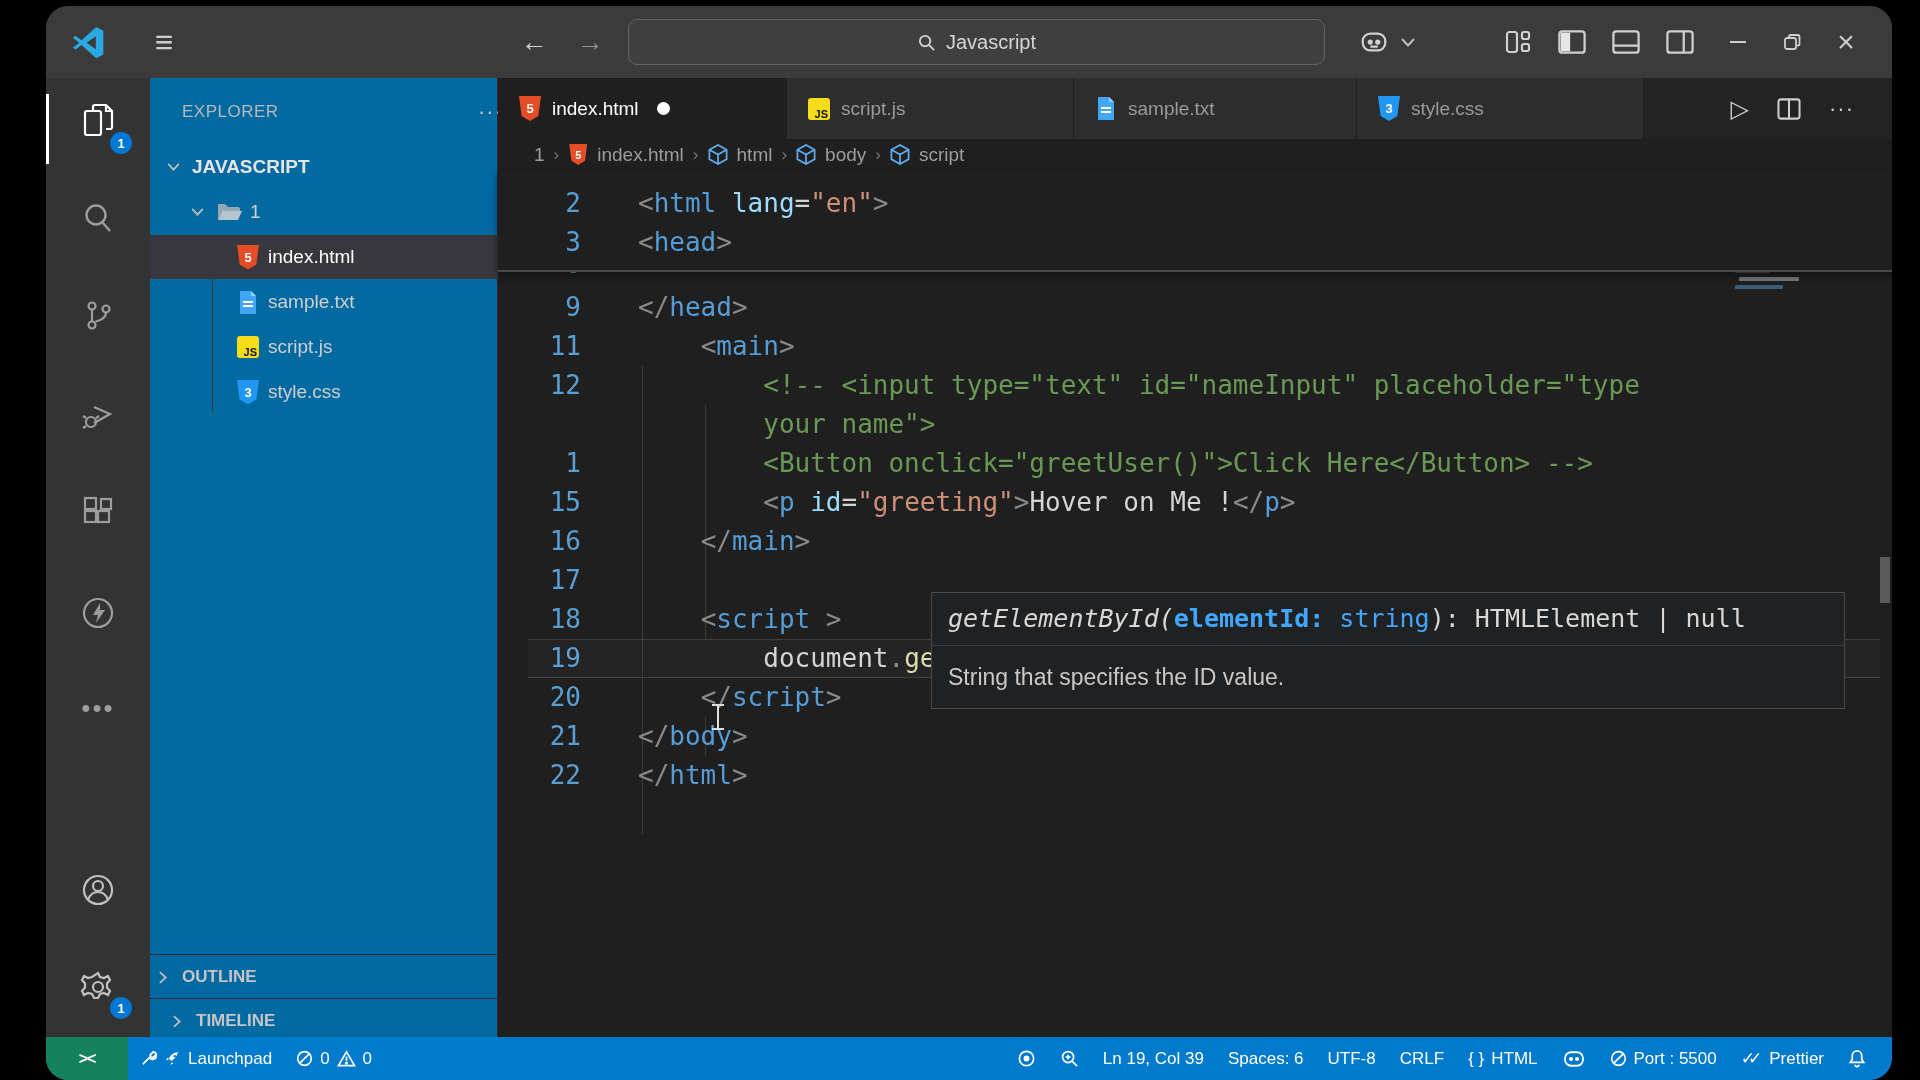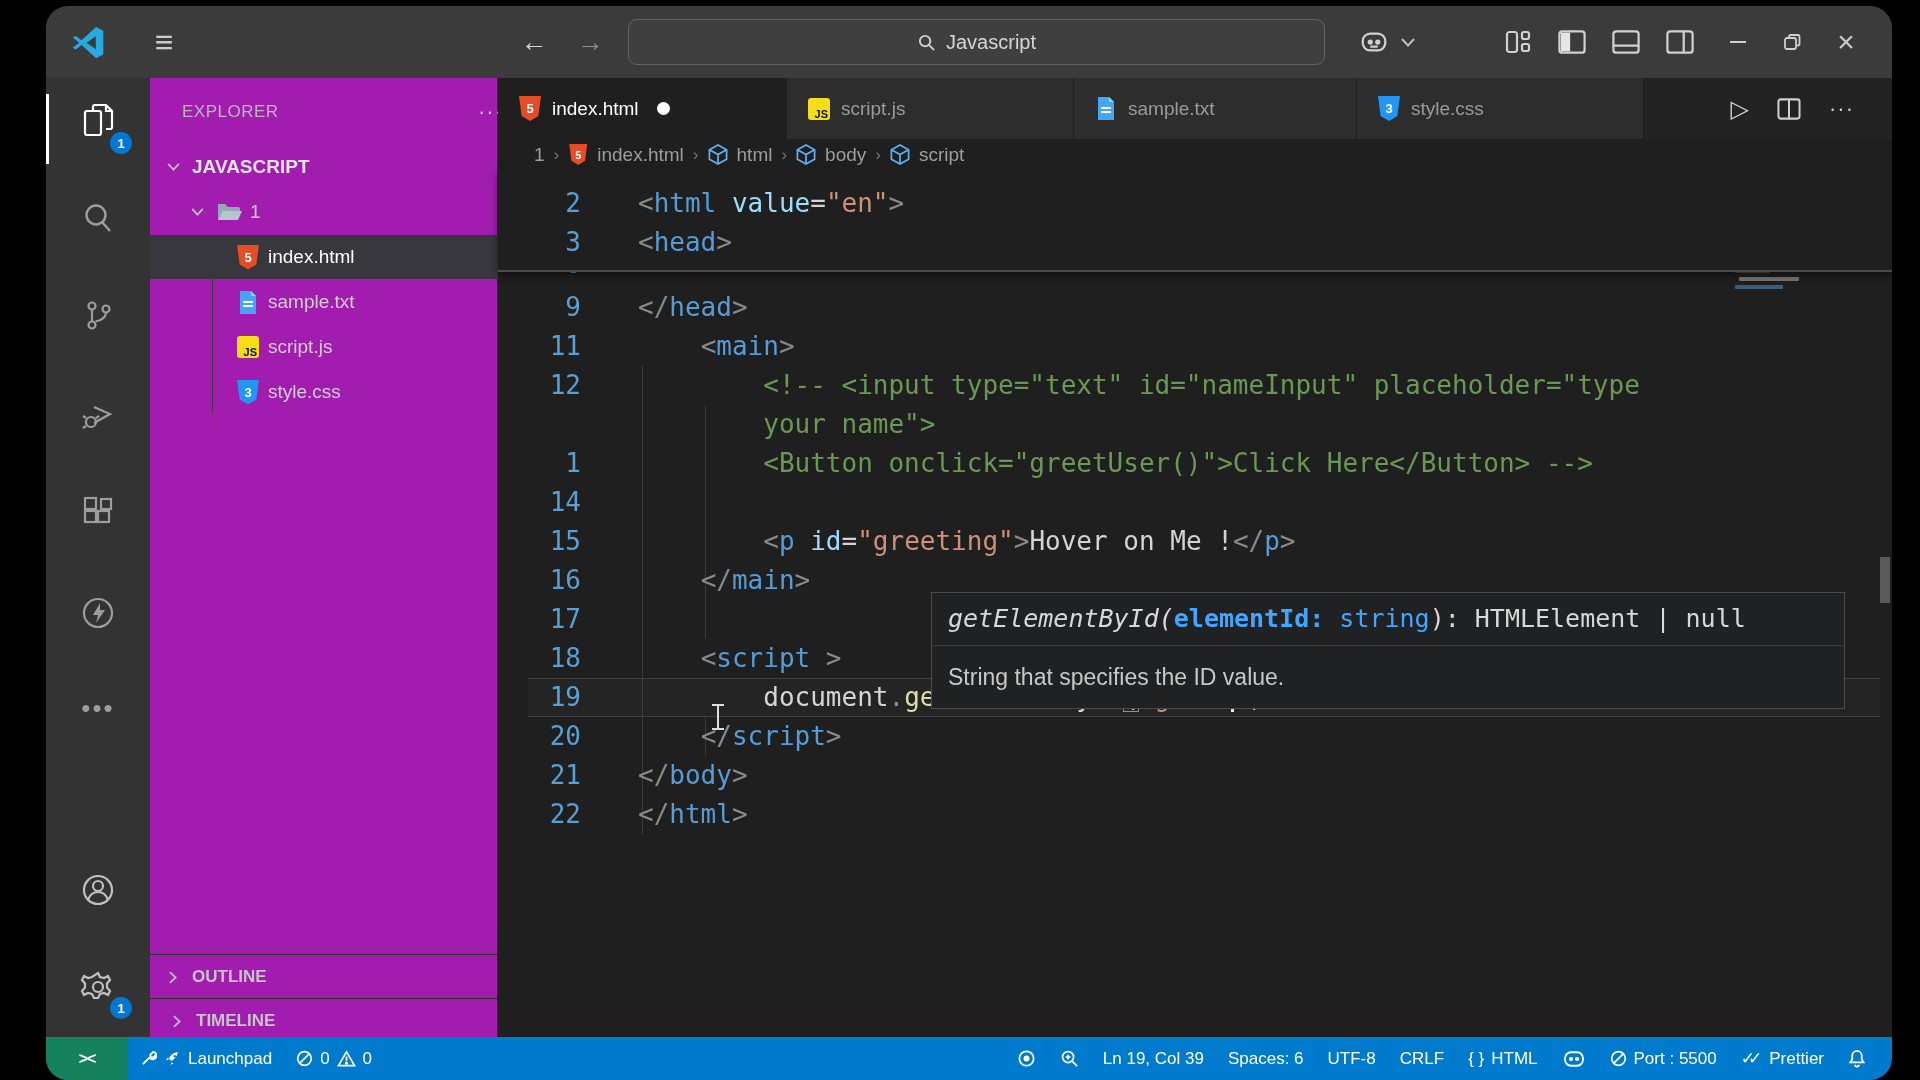--- a/index.html
+++ b/index.html
@@ -15,21 +15,21 @@
   
   .mainrow{position:absolute;left:0;top:72px;width:100%;height:959px;display:flex;}
   
   .activitybar{position:relative;width:104px;background:#333333;flex:none;}
   .ab-icon{position:absolute;left:0;width:104px;height:60px;display:flex;align-items:center;justify-content:center;color:#9d9d9d;}
   .ab-icon.active{color:#ffffff;}
   .ab-rail{position:absolute;left:0;top:16px;width:3px;height:70px;background:#ffffff;}
   .badge{position:absolute;right:18px;bottom:-4px;min-width:22px;height:22px;border-radius:11px;background:#0078d4;
     color:#fff;font-size:13px;font-weight:700;display:flex;align-items:center;justify-content:center;}
   
-  .sidebar{position:relative;width:347px;background:#a21caf;flex:none;border-right:1px solid #2a2a2a;}
+  .sidebar{position:relative;width:347px;background:#0369a1;flex:none;border-right:1px solid #2a2a2a;}
   .sb-row{position:absolute;left:0;width:100%;height:44px;display:flex;align-items:center;color:#cfcfcf;font-size:19px;gap:8px;}
   .sb-head{color:#b9b9b9;font-size:17px;letter-spacing:.5px;}
   .sb-sel{background:#37373d;color:#ffffff;}
   .chev{flex:none;display:flex;align-items:center;justify-content:center;width:22px;height:22px;color:#bdbdbd;}
   .fileicon{flex:none;width:24px;height:26px;position:relative;display:flex;align-items:center;justify-content:center;}
   .shield{width:22px;height:25px;display:flex;align-items:center;justify-content:center;
     clip-path:polygon(0 0,100% 0,88% 80%,50% 100%,12% 80%);color:#fff;font-weight:700;font-size:13px;}
   .jssq{width:22px;height:22px;background:#f5de19;border-radius:3px;position:relative;}
   .jssq span{position:absolute;right:2px;bottom:0px;color:#111;font-weight:700;font-size:11px;}
   .sb-bottom{border-top:1px solid #2e2e2e;font-weight:700;font-size:17px;color:#c5c5c5;}
@@ -275,21 +275,21 @@
           </span>
         <span>script.js</span>
       </div>
       <div class="sb-row" style="top:292px;padding-left:86px;">
         <span class="fileicon">
             <span class="shield" style="background:#2196f3;">3</span>
           </span>
         <span>style.css</span>
       </div>
 
-      <div class="sb-row sb-bottom" style="top:876px;padding-left:12px;">
+      <div class="sb-row sb-bottom" style="top:876px;padding-left:2px;">
         <span class="chev">
             <svg width="8" height="13" viewBox="0 0 9 14" fill="none" stroke="#bdbdbd" stroke-width="2">
               <polyline points="1,1 7.5,7 1,13"></polyline>
             </svg>
           </span>
         <span>OUTLINE</span>
       </div>
       <div class="sb-row sb-bottom" style="top:920px;padding-left:16px;">
         <span class="chev">
             <svg width="8" height="13" viewBox="0 0 9 14" fill="none" stroke="#bdbdbd" stroke-width="2">
@@ -375,38 +375,37 @@
             <svg width="20" height="21" viewBox="0 0 20 22" fill="none" stroke="#5fb0f2" stroke-width="1.8">
               <path d="M10 1 L19 6 V16 L10 21 L1 16 V6 Z"></path>
               <path d="M1 6 L10 11 L19 6 M10 11 V21"></path>
             </svg>
           </span>
         <span>script</span>
       </div>
 
       <div class="sticky" id="sticky">
           <div style="height: 14px;"></div>
-          <div class="cl"><span class="ln">2</span><span class="codetxt"><span class="sp">&lt;</span><span class="st">html</span><span class="sw"> </span><span class="sa">value</span><span class="sw">=</span><span class="ss">"en"</span><span class="sp">&gt;</span></span></div>
+          <div class="cl"><span class="ln">2</span><span class="codetxt"><span class="sp">&lt;</span><span class="st">html</span><span class="sw"> </span><span class="sa">lang</span><span class="sw">=</span><span class="ss">"en"</span><span class="sp">&gt;</span></span></div>
           <div class="cl"><span class="ln">3</span><span class="codetxt"><span class="sp">&lt;</span><span class="st">head</span><span class="sp">&gt;</span></span></div>
         </div>
       <div class="partial8">
         <div class="cl"><span class="ln">8</span></div>
       </div>
 
       <div class="iguide" style="left:144px;top:288px;height:468px;"></div>
       <div class="iguide" style="left:207px;top:327px;height:234px;"></div>
       <div class="iguide" style="left:207px;top:639px;height:39px;"></div>
 
       <div class="codelines" id="codelines">
           <div class="cl"><span class="ln">9</span><span class="codetxt"><span class="sp">&lt;/</span><span class="st">head</span><span class="sp">&gt;</span></span></div>
           <div class="cl"><span class="ln">11</span><span class="codetxt"><span class="sw">    </span><span class="sp">&lt;</span><span class="st">main</span><span class="sp">&gt;</span></span></div>
           <div class="cl"><span class="ln">12</span><span class="codetxt"><span class="sw">        </span><span class="sc">&lt;!-- &lt;input type="text" id="nameInput" placeholder="type</span></span></div>
           <div class="cl"><span class="ln"></span><span class="codetxt"><span class="sw">        </span><span class="sc">your name"&gt;</span></span></div>
           <div class="cl"><span class="ln">1</span><span class="codetxt"><span class="sw">        </span><span class="sc">&lt;Button onclick="greetUser()"&gt;Click Here&lt;/Button&gt; --&gt;</span></span></div>
-          <div class="cl"><span class="ln">14</span><span class="codetxt"></span></div>
           <div class="cl"><span class="ln">15</span><span class="codetxt"><span class="sw">        </span><span class="sp">&lt;</span><span class="st">p</span><span class="sw"> </span><span class="sab">id</span><span class="sw">=</span><span class="ss">"greeting"</span><span class="sp">&gt;</span><span class="sw">Hover on Me !</span><span class="sp">&lt;/</span><span class="st">p</span><span class="sp">&gt;</span></span></div>
           <div class="cl"><span class="ln">16</span><span class="codetxt"><span class="sw">    </span><span class="sp">&lt;/</span><span class="st">main</span><span class="sp">&gt;</span></span></div>
           <div class="cl"><span class="ln">17</span><span class="codetxt"></span></div>
           <div class="cl"><span class="ln">18</span><span class="codetxt"><span class="sw">    </span><span class="sp">&lt;</span><span class="st">script</span><span class="sw"> </span><span class="sp">&gt;</span></span></div>
           <div class="cl current"><span class="ln">19</span><span class="codetxt"><span class="sw">        </span><span class="sw">document</span><span class="sp">.</span><span class="sf">getElementById</span><span class="syb">(</span><span class="ss">"greet</span><span class="scur"></span><span class="ss">"</span><span class="sy">)</span></span></div>
           <div class="cl"><span class="ln">20</span><span class="codetxt"><span class="sw">    </span><span class="sp">&lt;/</span><span class="st">script</span><span class="sp">&gt;</span></span></div>
           <div class="cl"><span class="ln">21</span><span class="codetxt"><span class="sp">&lt;/</span><span class="st">body</span><span class="sp">&gt;</span></span></div>
           <div class="cl"><span class="ln">22</span><span class="codetxt"><span class="sp">&lt;/</span><span class="st">html</span><span class="sp">&gt;</span></span></div>
         </div>
 

